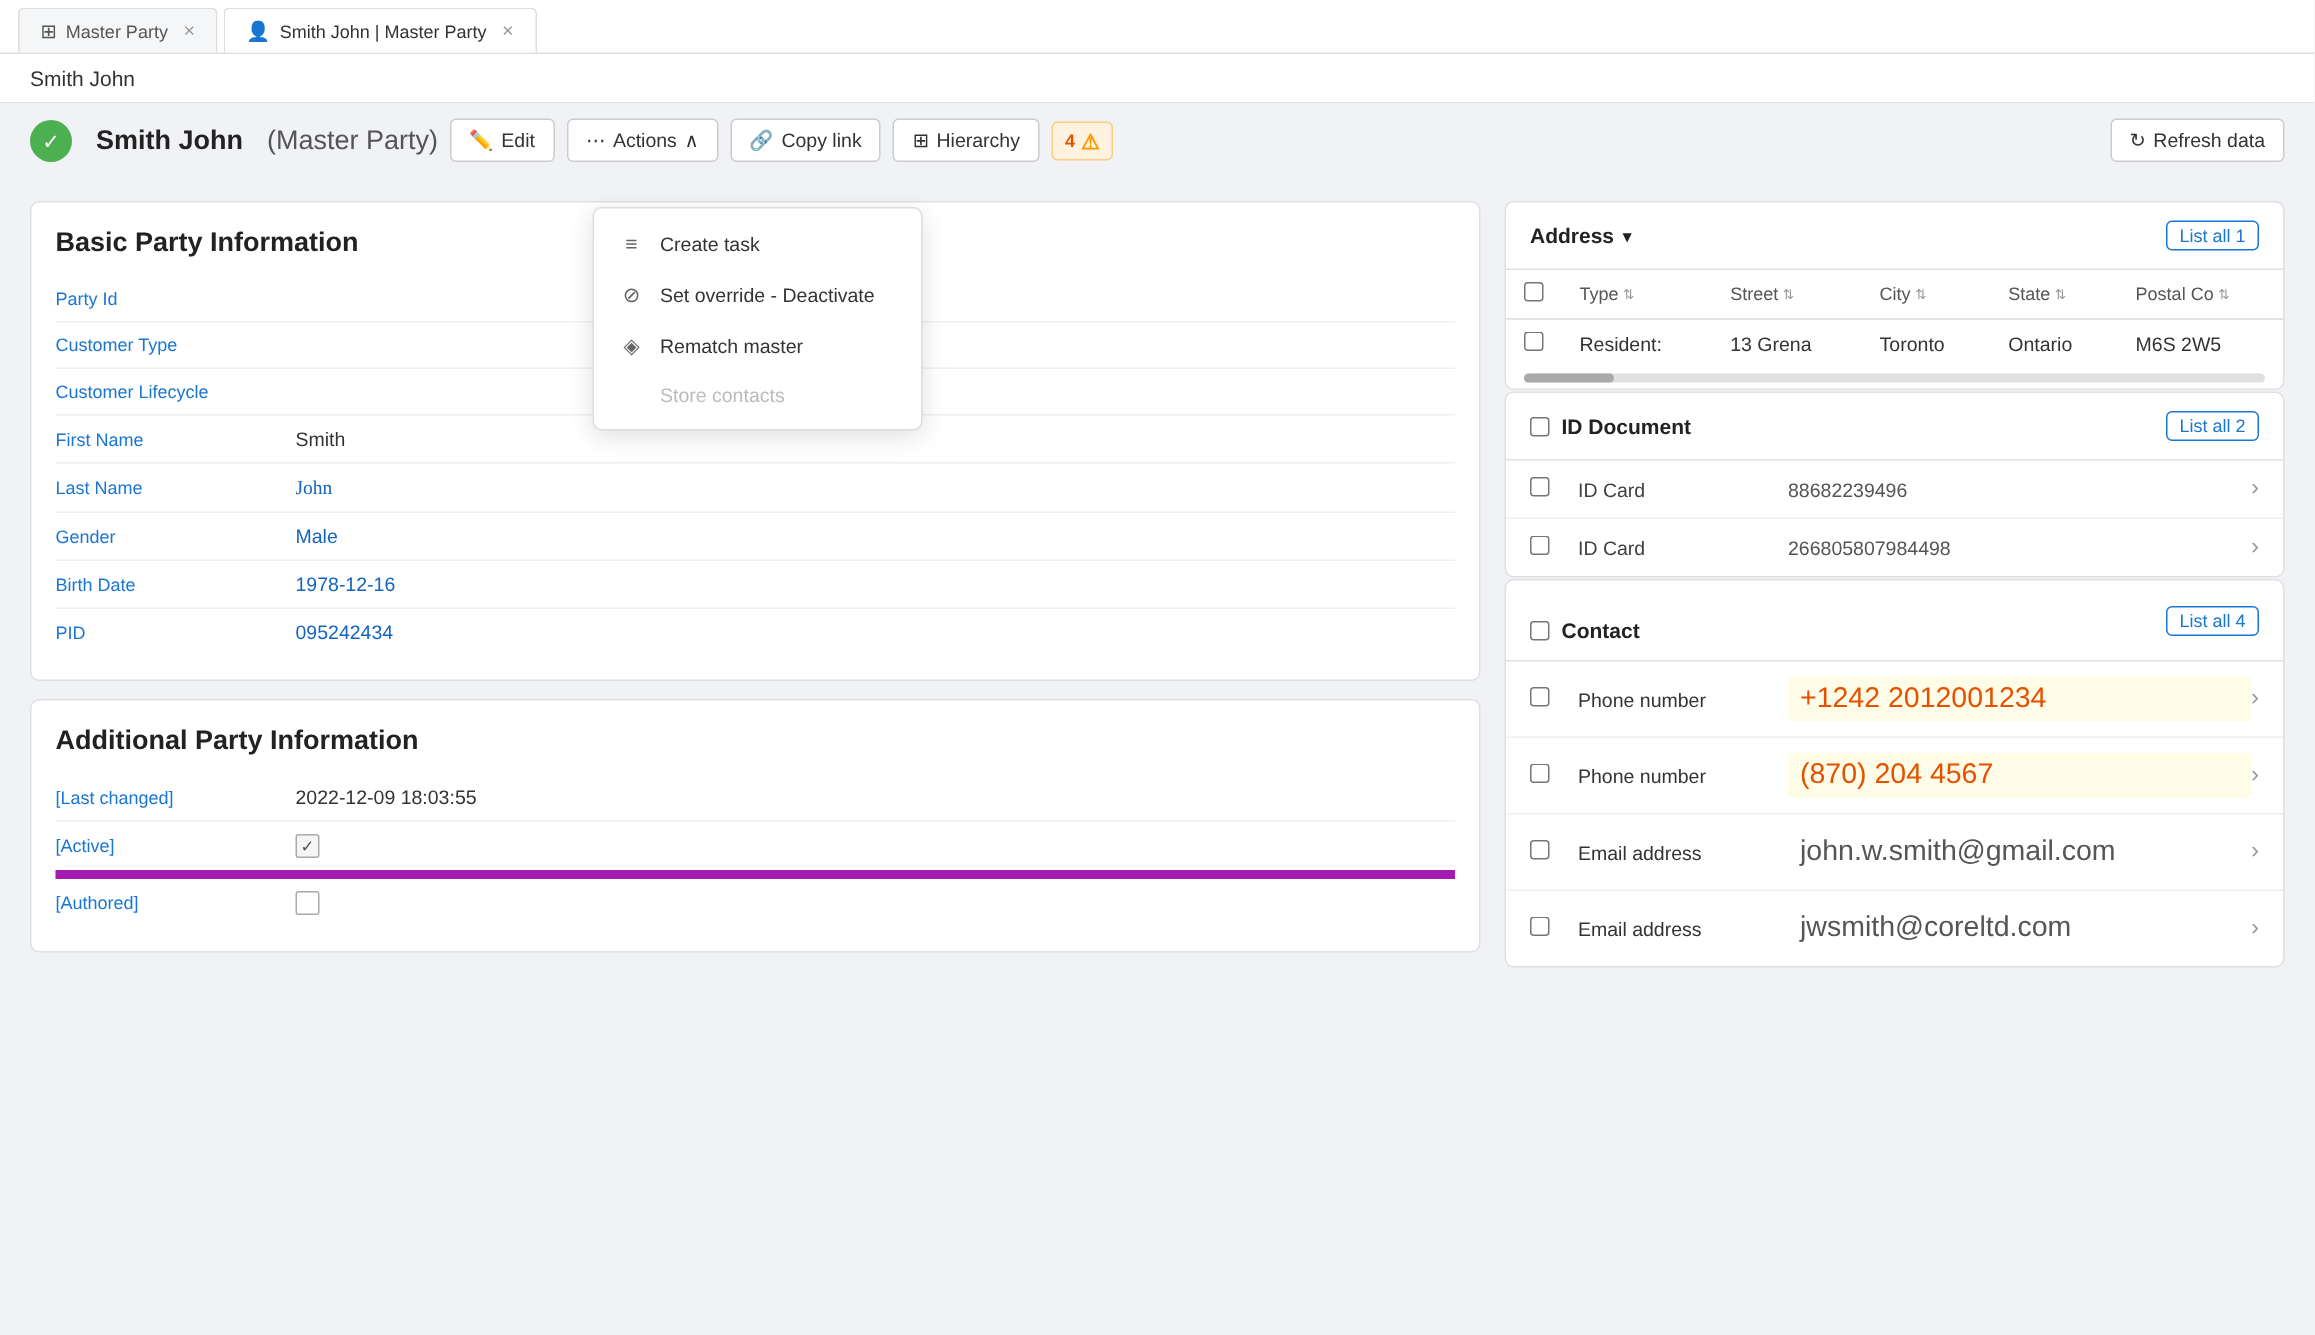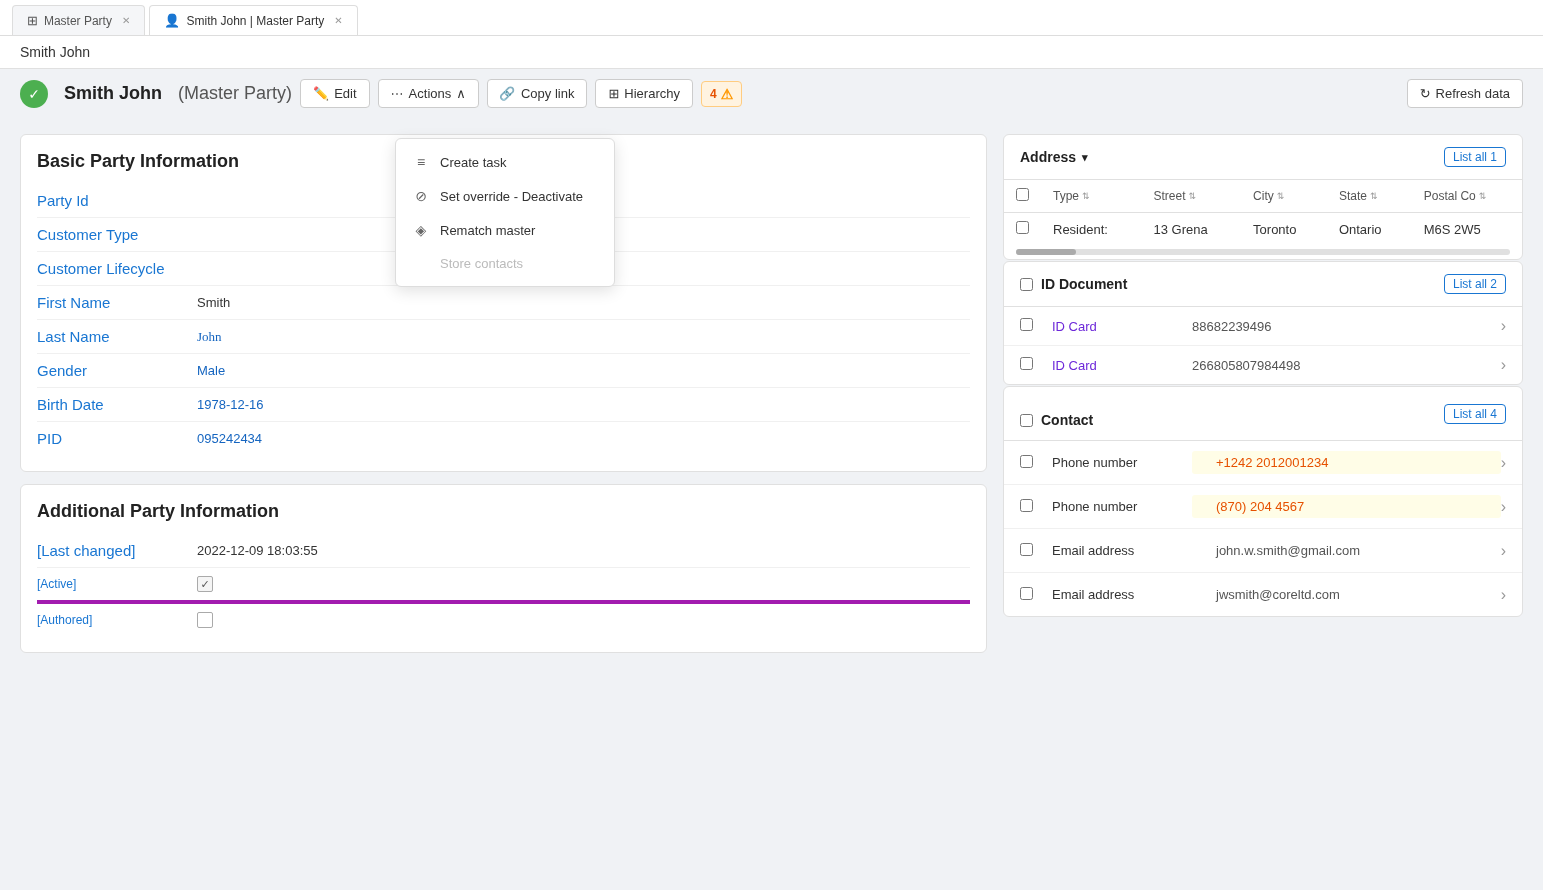--- a/index.html
+++ b/index.html
@@ -36,26 +36,26 @@
 
     
     .left-panel { flex: 1; display: flex; flex-direction: column; gap: 12px; }
 
     
     .card { background: #fff; border-radius: 6px; border: 1px solid #e0e0e0; padding: 16px; }
     .card-title { font-size: 18px; font-weight: 600; color: #222; margin-bottom: 12px; }
 
     .field-row { display: flex; align-items: center; padding: 8px 0; border-bottom: 1px solid #f0f0f0; }
     .field-row:last-child { border-bottom: none; }
-    .field-label { width: 160px; font-size: 15px; color: #1976d2; flex-shrink: 0; }
+    .field-label { width: 160px; font-size: 12px; color: #1976d2; flex-shrink: 0; }
     .field-value { font-size: 13px; color: #1565c0; }
     .field-value.dark { color: #333; }
 
     
-    .checkbox-field { display: flex; align-items: center; padding: 8px 0; border-bottom: 4px solid #a21caf; }
+    .checkbox-field { display: flex; align-items: center; padding: 8px 0; border-bottom: 6px solid #a21caf; }
     .checkbox-field:last-child { border-bottom: none; }
     .checkbox-label { width: 160px; font-size: 12px; color: #1976d2; flex-shrink: 0; }
     .checkbox-box { width: 16px; height: 16px; border: 1px solid #aaa; border-radius: 2px; display: flex; align-items: center; justify-content: center; font-size: 11px; color: #555; }
     .checkbox-checked { background: #f5f5f5; }
 
     
     .right-panel { width: 520px; display: flex; flex-direction: column; gap: 1px; }
 
     
     .section-card { background: #fff; border-radius: 6px; border: 1px solid #e0e0e0; overflow: hidden; }
@@ -68,30 +68,30 @@
     .data-table td { padding: 8px 12px; font-size: 13px; color: #333; border-bottom: 1px solid #f5f5f5; white-space: nowrap; }
     .data-table tr:last-child td { border-bottom: none; }
     .col-check { width: 32px; }
     .th-sort { display: flex; align-items: center; gap: 3px; cursor: pointer; }
     .sort-icon { font-size: 9px; color: #999; }
 
     
     .id-doc-row { display: flex; align-items: center; padding: 10px 16px; border-bottom: 1px solid #f0f0f0; }
     .id-doc-row:last-child { border-bottom: none; }
     .id-doc-check { width: 32px; }
-    .id-doc-type { width: 140px; font-size: 13px; color: #6d28d9; }
+    .id-doc-type { width: 140px; font-size: 13px; color: #404040; }
     .id-doc-num { flex: 1; font-size: 13px; color: #555; }
     .id-doc-arrow { color: #999; font-size: 16px; cursor: pointer; }
 
     
     .contact-row { display: flex; align-items: center; padding: 10px 16px; border-bottom: 1px solid #f0f0f0; }
     .contact-row:last-child { border-bottom: none; }
     .contact-check { width: 32px; }
     .contact-type { width: 140px; font-size: 13px; color: #333; }
-    .contact-value { flex: 1; font-size: 13px; color: #555; padding: 4px 24px; border-radius: 3px; }
+    .contact-value { flex: 1; font-size: 19px; color: #555; padding: 4px 8px; border-radius: 3px; }
     .contact-value.highlight { background: #fffde7; color: #e65100; }
     .contact-arrow { color: #999; font-size: 16px; cursor: pointer; }
     .dropdown-menu { position: absolute; top: 138px; left: 395px; background: #fff; border: 1px solid #ddd; border-radius: 6px; box-shadow: 0 4px 16px rgba(0,0,0,0.12); z-index: 20; width: 220px; padding: 6px 0; }
     .dropdown-item { display: flex; align-items: center; gap: 10px; padding: 9px 16px; font-size: 13px; color: #333; cursor: pointer; }
     .dropdown-item.disabled { color: #bbb; cursor: default; }
     .dropdown-icon { font-size: 14px; color: #666; width: 18px; text-align: center; }
 
     
     .table-scroll { overflow-x: auto; }
     .scroll-track { height: 6px; background: #e0e0e0; border-radius: 3px; margin: 4px 12px; }

